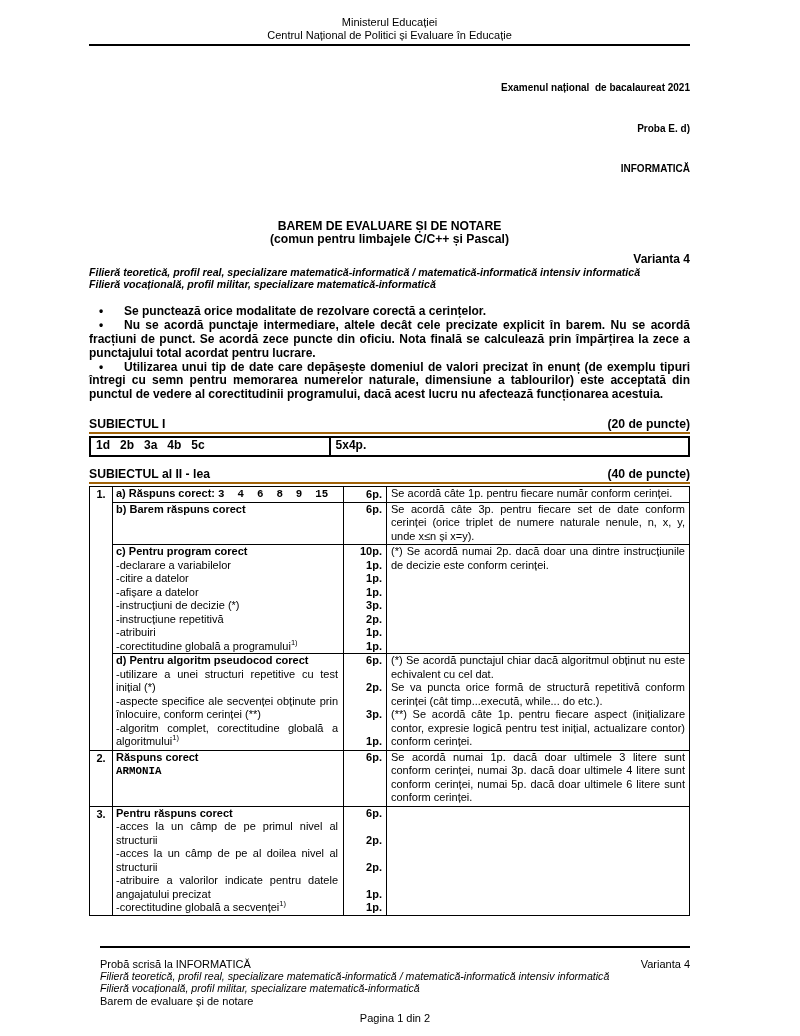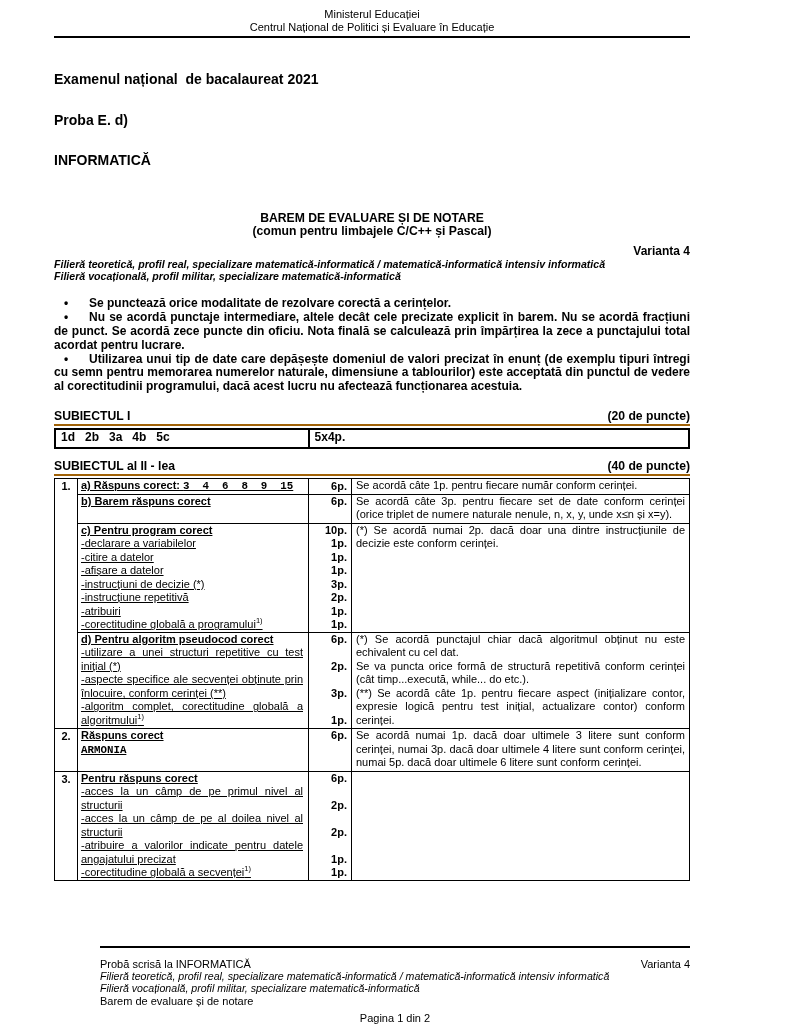--- a/index.html
+++ b/index.html
@@ -1,26 +1,26 @@
 <!DOCTYPE html>
 <html><head>
 <meta charset="utf-8">
 <style>
   html,body { margin:0; padding:0; background:#fff; }
   body { width:800px; height:1036px; position:relative; color:#000;
          font-family:"Liberation Sans", sans-serif; }
-  .page { position:absolute; inset:0; padding:8px 110px 0 54px; box-sizing:border-box;
-          font-size:11.5px; line-height:13.5px; }
+  .page { position:absolute; inset:0; padding:8px 110px 0 89px; box-sizing:border-box;
+          font-size:11.5px; line-height:13.5px;margin-top:8px; }
 
   .center { text-align:center; }
   .small  { font-size:11px; line-height:13px; }
   .head-rule { border-bottom:2px solid #000; margin-top:2px; }
 
-  .title-block { margin-top:8px; text-align:left; font-weight:bold;
-                 font-size:14px; line-height:13.5px; white-space:pre-wrap; }
+  .title-block { margin-top:8px; text-align:right; font-weight:bold;
+                 font-size:10px; line-height:13.5px; white-space:pre-wrap; }
   .barem-block { margin-top:17px; text-align:center; font-weight:bold;
                  font-size:12.2px; line-height:13.5px; }
   .variant-line { margin-top:6px; text-align:right; font-weight:bold; font-size:12px; }
   .filiera { font-style:italic; font-weight:bold; font-size:10.6px; line-height:12.2px; }
 
   .bullets { margin-top:15px; font-weight:bold; font-size:12px; line-height:13.8px;
              text-align:justify; }
   .bullets p { margin:0; text-indent:10px; }
   .bullet-glyph { display:inline-block; width:25px; text-indent:0; }
 
@@ -36,21 +36,21 @@
            padding:1px 5px 2px 5px; white-space:pre-wrap; }
   .t1 .c1 { width:40%; }
 
   .t2 { margin-top:2px; font-size:11px; line-height:13.5px; }
   .t2 td { border:1.5px solid #000; vertical-align:top; padding:0; }
   .t2 td.num { width:22px; text-align:center; font-weight:bold; padding-top:1px; }
   .t2 td.dp  { width:273px; position:relative; }
   .t2 td.dp::after { content:""; position:absolute; top:0; bottom:0; right:42px;
                      border-left:1.5px solid #000; }
   .item { display:flex; align-items:flex-end; }
-  .itext { flex:1; padding:0 5px 0 3px; text-align:justify;text-decoration:underline; }
+  .itext { flex:1; padding:0 5px 0 3px; text-align:justify; }
   .itext.b { font-weight:bold; }
   .ipts { width:39px; flex:none; text-align:right; font-weight:bold; padding-right:4px; }
   .t2 td.note { padding:0 4px 1px 4px; text-align:justify; }
   .t2 td.note p { margin:0; }
   .mono { font-family:"Liberation Mono", monospace; font-weight:bold;
           font-size:10.8px; white-space:pre-wrap; }
   sup { font-size:7.5px; line-height:0; }
 
   .footer { position:absolute; top:946px; left:100px; right:110px;
             border-top:2px solid #000; padding-top:10px;

